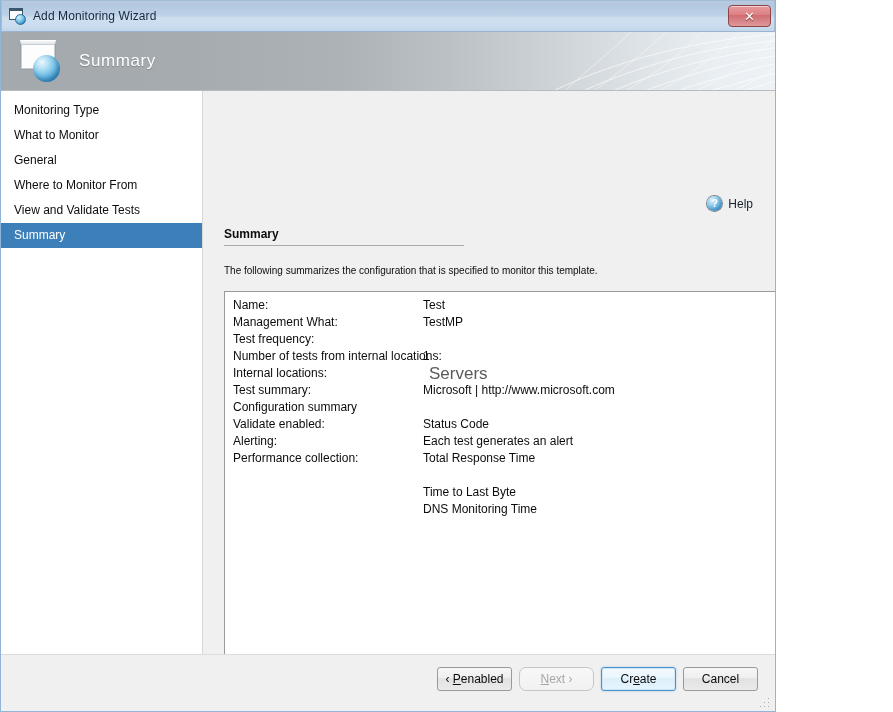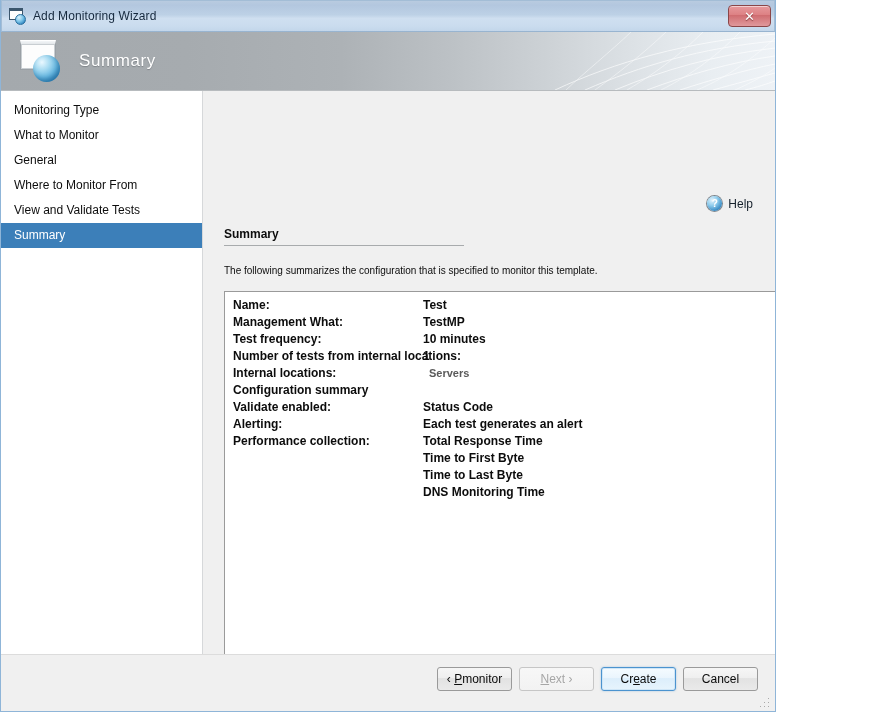--- a/index.html
+++ b/index.html
@@ -252,34 +252,33 @@
     left: 0; top: 0; right: 0;
     padding: 5px 0 0 0;
   }
   .sum-row {
     display: flex;
     height: 17px;
     line-height: 17px;
     font-size: 12px;
     color: #0c0c0c;
     white-space: nowrap;
-    font-weight: bold;
   }
   .sum-label {
     width: 198px;
     flex: 0 0 198px;
     padding-left: 8px;
     box-sizing: border-box;
   }
   .sum-value {
     flex: 1 1 auto;
   }
   .sum-row.sub .sum-value {
     color: #5a5a5a;
-    font-size: 11px;
+    font-size: 17px;
     padding-left: 6px;
   }
   .sum-row.header .sum-label {
     width: auto;
     flex: 0 0 auto;
   }
 
   
   #hscroll {
     position: absolute;
@@ -361,20 +360,21 @@
     border-radius: 3px;
     display: flex;
     align-items: center;
     justify-content: center;
     padding: 0;
   }
   .btn.disabled {
     color: #a6a6a6;
     background: linear-gradient(to bottom, #f7f7f7 0%, #f2f2f2 100%);
     border-color: #c6c6c6;
+    border-radius: 7px;
   }
   .btn.default {
     border: 1px solid #4b93cf;
     box-shadow: 0 0 0 1px #cfe6f7 inset, 0 0 2px rgba(75,147,207,0.5);
     background: linear-gradient(to bottom, #f5fbff 0%, #eaf5fd 45%, #dceefb 48%, #e7f4fd 100%);
   }
   .btn u { text-decoration: underline; }
   #resize-grip {
     position: absolute;
     right: 4px;
@@ -462,49 +462,51 @@
           <div class="sum-row">
             <span class="sum-label">Name:</span>
             <span class="sum-value">Test</span>
           </div>
           <div class="sum-row">
             <span class="sum-label">Management What:</span>
             <span class="sum-value">TestMP</span>
           </div>
           <div class="sum-row">
             <span class="sum-label">Test frequency:</span>
-            <span class="sum-value">10 minutes</span>
           </div>
           <div class="sum-row">
             <span class="sum-label">Number of tests from internal locations:</span>
             <span class="sum-value">1</span>
           </div>
           <div class="sum-row sub">
             <span class="sum-label">Internal locations:</span>
             <span class="sum-value">Servers</span>
           </div>
+          <div class="sum-row">
+            <span class="sum-label">Test summary:</span>
+            <span class="sum-value">Microsoft | http://www.microsoft.com</span>
+          </div>
           <div class="sum-row header">
             <span class="sum-label">Configuration summary</span>
             <span class="sum-value"></span>
           </div>
           <div class="sum-row">
             <span class="sum-label">Validate enabled:</span>
             <span class="sum-value">Status Code</span>
           </div>
           <div class="sum-row">
             <span class="sum-label">Alerting:</span>
             <span class="sum-value">Each test generates an alert</span>
           </div>
           <div class="sum-row">
             <span class="sum-label">Performance collection:</span>
             <span class="sum-value">Total Response Time</span>
           </div>
           <div class="sum-row">
             <span class="sum-label"></span>
-            <span class="sum-value">Time to First Byte</span>
           </div>
           <div class="sum-row">
             <span class="sum-label"></span>
             <span class="sum-value">Time to Last Byte</span>
           </div>
           <div class="sum-row">
             <span class="sum-label"></span>
             <span class="sum-value">DNS Monitoring Time</span>
           </div>
           <div class="sum-row">
@@ -526,21 +528,21 @@
             </div>
         </div>
       </div>
 
     </div>
   </div>
 
   <div id="footer">
     <div id="buttons">
       <button class="btn">
-          <span><span>‹ </span><u>P</u><span>monitor</span></span>
+          <span><span>‹ </span><u>P</u><span>enabled</span></span>
         </button>
       <button class="btn disabled" disabled="">
           <span><span></span><u>N</u><span>ext</span><span> ›</span></span>
         </button>
       <button class="btn default">
           <span><span>Cr</span><u>e</u><span>ate</span></span>
         </button>
       <button class="btn">
           <span>Cancel</span>
         </button>

